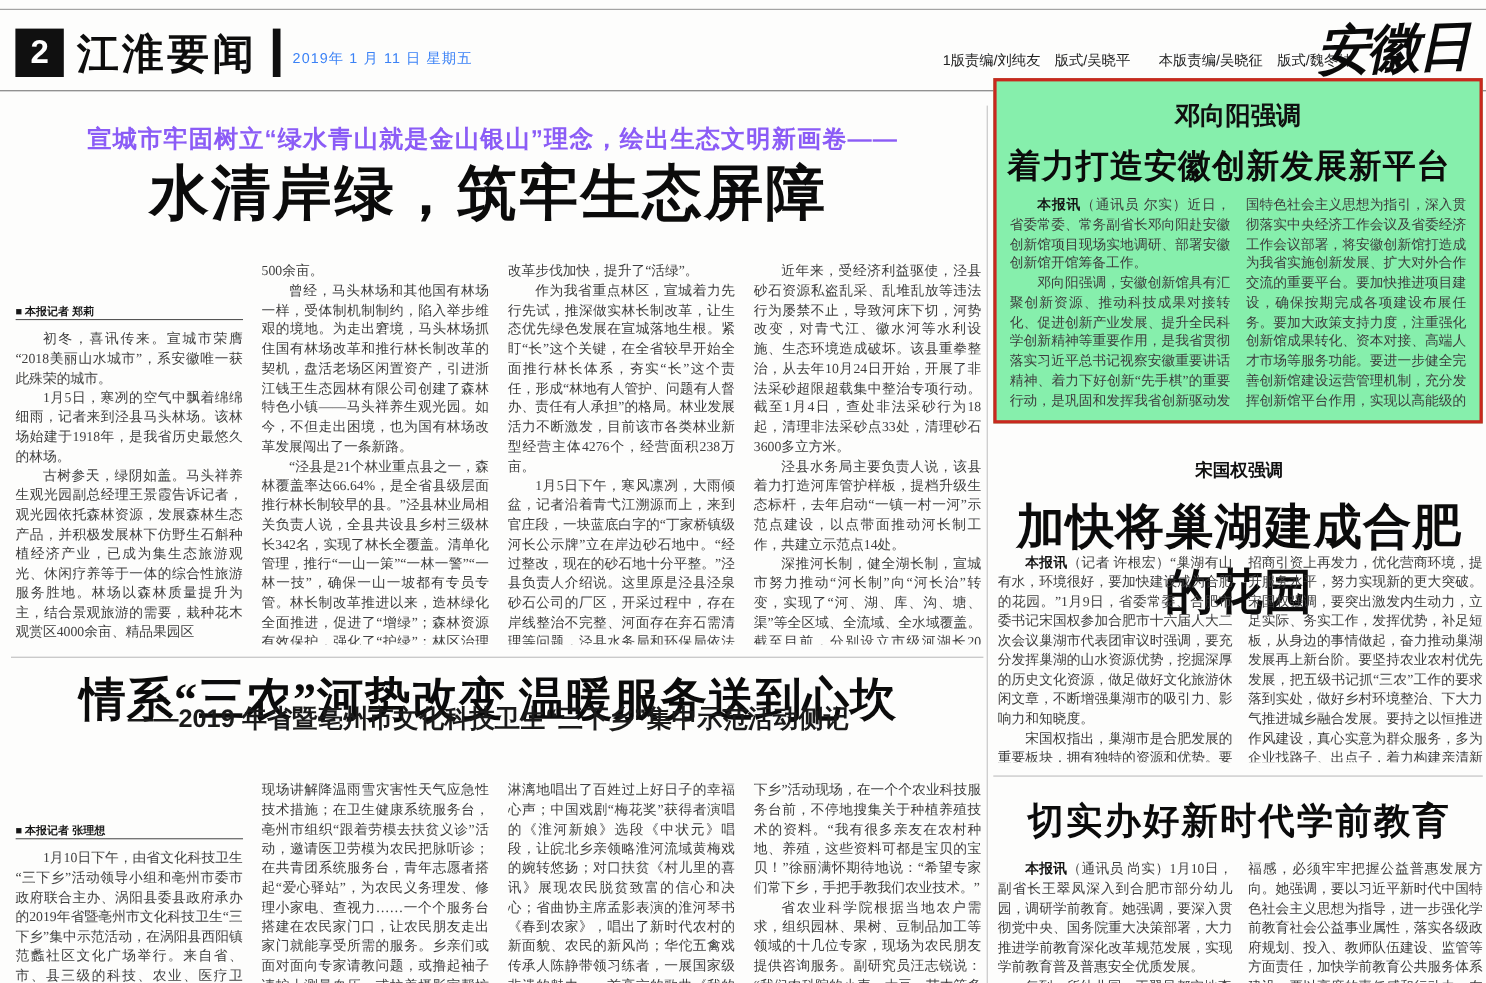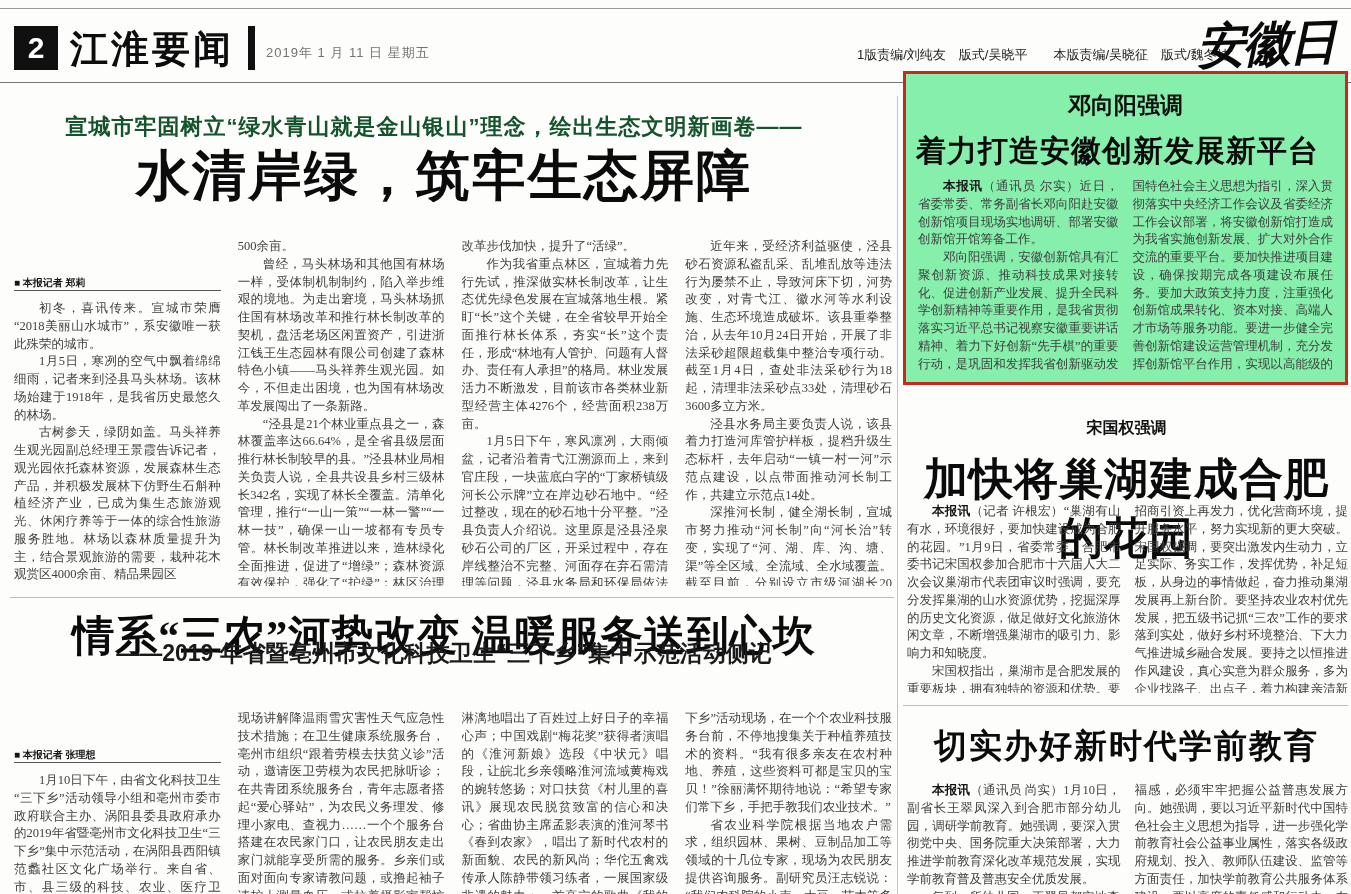--- a/index.html
+++ b/index.html
@@ -13,38 +13,38 @@
   #rule-header{top:82px;left:0;width:1351px;background:#777;}
   #rule-mid-left{top:597px;left:10px;width:884px;background:#bdbdbd;}
   #rule-right{top:705px;left:903px;width:445px;background:#bdbdbd;}
   #vrule-right{position:absolute;left:897px;top:96px;width:1px;height:798px;background:#c4c4c4;}
 
   
   .pn-box{left:14px;top:26px;width:44px;height:44px;background:#101010;color:#fff;
     font-size:30px;font-weight:bold;display:flex;align-items:center;justify-content:center;}
   .section-title{left:70px;top:24px;font-size:38px;font-weight:900;letter-spacing:3px;color:#0d0d0d;margin:0;}
   .divbar{left:248px;top:26px;width:7px;height:44px;background:#101010;}
-  .hdr-date{left:266px;top:44px;font-size:13px;color:#737373;letter-spacing:1px;}
+  .hdr-date{left:266px;top:44px;font-size:13px;color:#3b82f6;letter-spacing:1px;}
   .credits{left:857px;top:46px;font-size:13px;color:#222;white-space:nowrap;}
   .credits span{margin-right:26px;}
   .masthead{left:1198px;top:12px;font-size:48px;font-weight:bold;font-style:italic;
     font-family:"DejaVu Serif","Liberation Serif",serif;color:#0a0a0a;transform:rotate(-2deg);letter-spacing:-2px;}
 
   
   .cols{position:absolute;display:flex;overflow:hidden;align-items:stretch;}
   .col{flex:1 1 0;overflow:hidden;}
   .para{margin:0;text-indent:2em;font-size:12.5px;line-height:1.42;text-align:justify;
     color:#3e3e3e;font-family:"Liberation Serif","DejaVu Serif",serif;}
   .para.noindent{text-indent:0;}
   .para b{color:#141414;font-family:"Liberation Sans",sans-serif;}
   .byline{font-size:10px;font-weight:bold;color:#161616;border-bottom:1px solid #555;
     padding:2px 0 0 0;margin-bottom:9px;font-family:"Liberation Sans",sans-serif;margin-top:36px;}
 
   
-  .kicker-main{left:4px;top:112px;width:860px;text-align:center;font-size:22px;font-weight:bold;color:#14532d;letter-spacing:1px;}
+  .kicker-main{left:18px;top:112px;width:860px;text-align:center;font-size:22px;font-weight:bold;color:#8b5cf6;letter-spacing:1px;}
   .headline-main{left:14px;top:140px;width:860px;text-align:center;font-size:54px;font-weight:900;
     font-family:"Liberation Serif","DejaVu Serif",serif;color:#0b0b0b;letter-spacing:2px;margin:0;}
   #cols-shuiqing{left:14px;top:238px;width:878px;height:348px;gap:17px;}
 
   
   .headline-sanxia{left:14px;top:608px;width:860px;text-align:center;font-size:42px;font-weight:900;
     font-family:"Liberation Serif","DejaVu Serif",serif;color:#0b0b0b;letter-spacing:1px;margin:0;}
   .subtitle-sanxia{left:14px;top:638px;width:860px;text-align:center;font-size:23px;font-weight:bold;color:#1a1a1a;}
   #cols-sanxia{left:14px;top:710px;width:878px;height:184px;gap:17px;}
 

